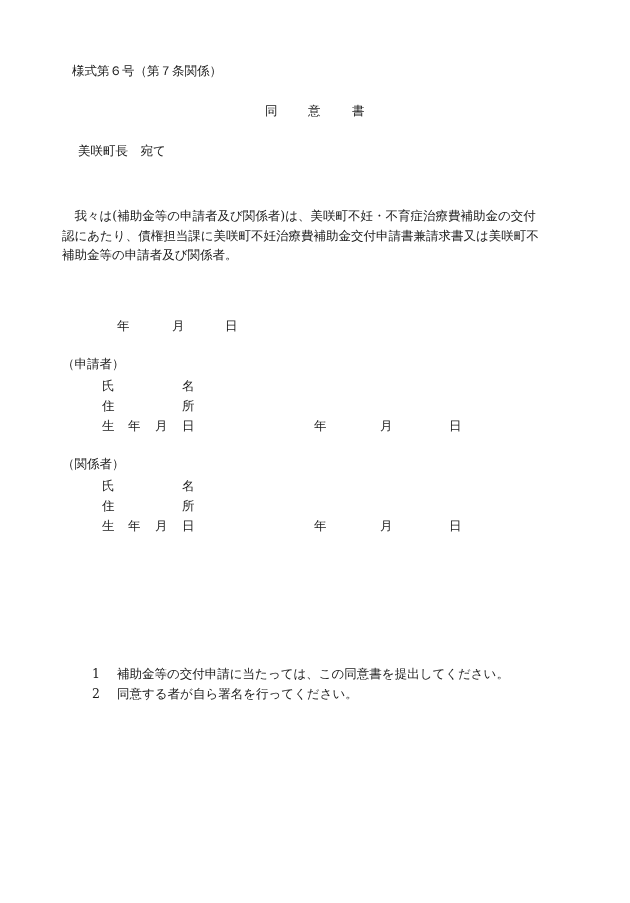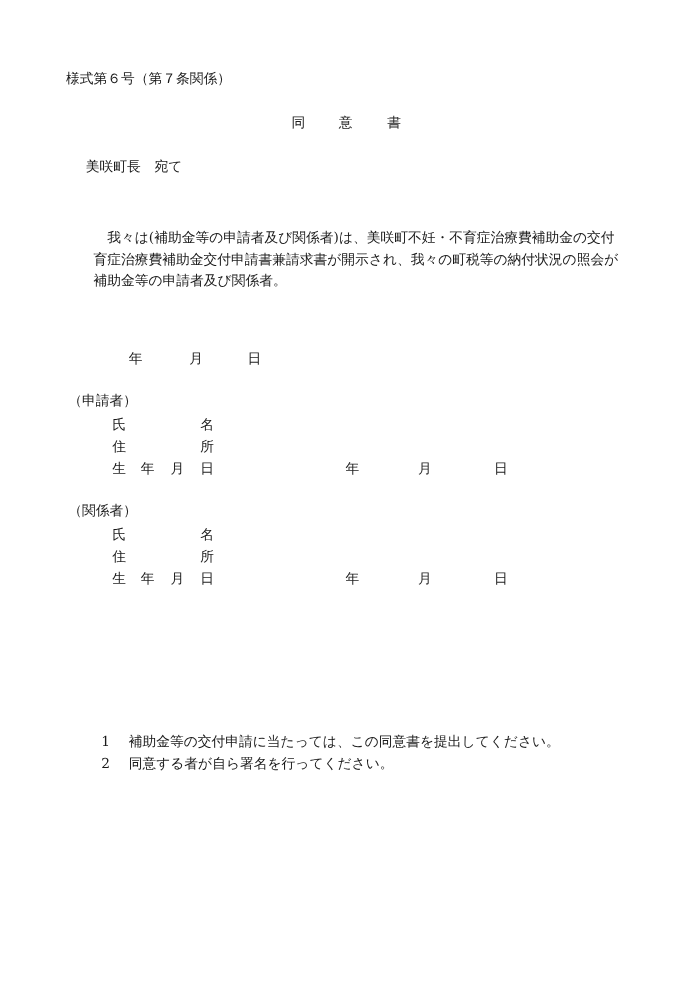--- a/index.html
+++ b/index.html
@@ -11,40 +11,39 @@
       width: 630px;
       height: 903px;
       position: relative;
       overflow: hidden;
       font-family: "DejaVu Serif", "Liberation Serif", serif;
       color: #1a1a1a;
       font-size: 12.5px;
     }
     .abs { position: absolute; white-space: nowrap; line-height: 1; }
 
-    #form-number { left: 60px; top: 65px; }
+    #form-number { left: 72px; top: 65px; }
 
     #title { top: 105px; left: 265px; width: 110px; }
     #title span { position: absolute; top: 0; }
     #title .c1 { left: 0; }
     #title .c2 { left: 43px; }
     #title .c3 { left: 87px; }
 
     #addressee { left: 78px; top: 145px; text-align: center; }
 
     #body-para {
       left: 62px;
       top: 206px;
       width: 470px;
     }
     #body-para div {
       white-space: nowrap;
       line-height: 19.5px;
       height: 19.5px;
-      margin-left: 23px;
     }
 
     .date-row { height: 13px; }
     .date-row span { position: absolute; top: 0; }
 
     #main-date { left: 62px; top: 320px; width: 200px; }
     #main-date .y { left: 55px; }
     #main-date .m { left: 110px; }
     #main-date .d { left: 163px; }
 
@@ -85,21 +84,21 @@
   <div id="title" class="abs">
     <span class="c1">同</span>
     <span class="c2">意</span>
     <span class="c3">書</span>
   </div>
 
   <div id="addressee" class="abs">美咲町長　宛て</div>
 
   <div id="body-para" class="abs">
     <div>　我々は(補助金等の申請者及び関係者)は、美咲町不妊・不育症治療費補助金の交付</div>
-    <div>育症治療費補助金交付申請書兼請求書が開示され、我々の町税等の納付状況の照会が</div>
+    <div>認にあたり、債権担当課に美咲町不妊治療費補助金交付申請書兼請求書又は美咲町不</div>
     <div>補助金等の申請者及び関係者。</div>
   </div>
 
   <div id="main-date" class="abs date-row">
     <span class="y">年</span>
     <span class="m">月</span>
     <span class="d">日</span>
   </div>
 
   <div id="applicant" class="party">

